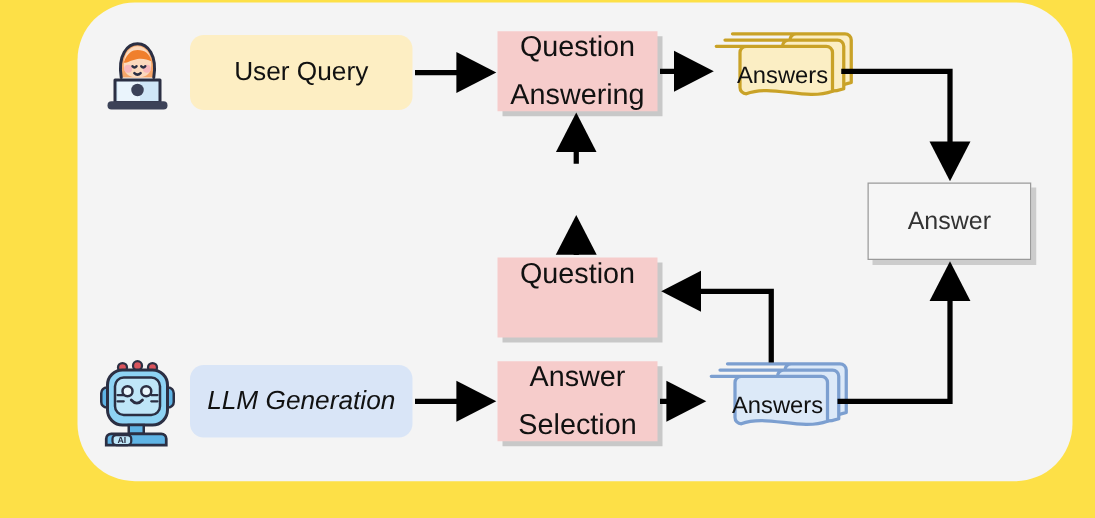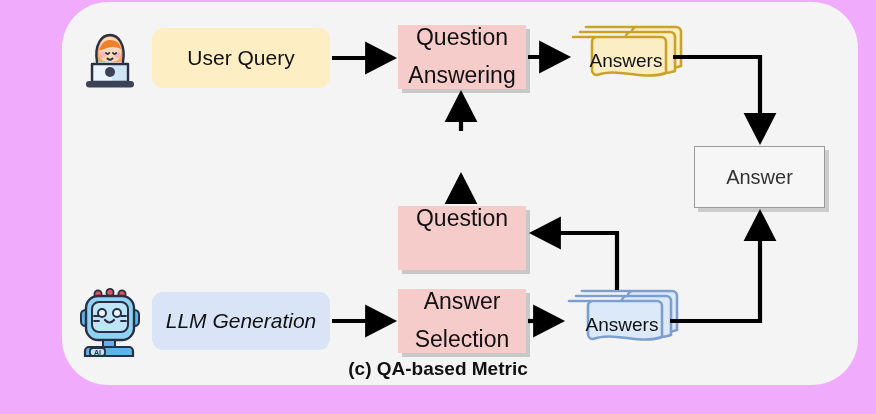--- a/index.html
+++ b/index.html
@@ -1,17 +1,17 @@
 <!DOCTYPE html>
 <html><head>
 <meta charset="utf-8">
 <style>
   html,body{margin:0;padding:0;background:#ffffff;}
   body{width:876px;height:414px;font-family:"Liberation Sans",sans-serif;overflow:hidden;}
-  #stage{position:relative;width:876px;height:414px;background:#f0abfc;}
+  #stage{position:relative;width:876px;height:414px;background:#fde047;}
 
   .panel{position:absolute;left:62px;top:2px;width:796px;height:383px;background:#f4f4f4;border-radius:46px;}
 
   .node{position:absolute;box-sizing:border-box;display:flex;align-items:center;justify-content:center;
         text-align:center;line-height:1.12;color:#111;}
 
   
   .soft{border-radius:11px;font-size:21px;}
   .userquery{left:152px;top:28px;width:178px;height:60px;background:#fdeec3;}
   .llmgen{left:152px;top:292px;width:178px;height:58px;background:#d9e5f7;font-style:italic;}
@@ -155,15 +155,14 @@
       <path d="M461 131 V95"></path>
       <path d="M461 204 V177"></path>
       <path d="M617 290 V233 H534"></path>
       <path d="M332 321 H392"></path>
       <path d="M528 321 H560"></path>
       <path d="M673 57 H760 V140"></path>
       <path d="M670 321 H760 V214"></path>
     </g>
   </svg>
 
-  <div class="caption">(c) QA-based Metric</div>
 
 </div>
 
 </body></html>

